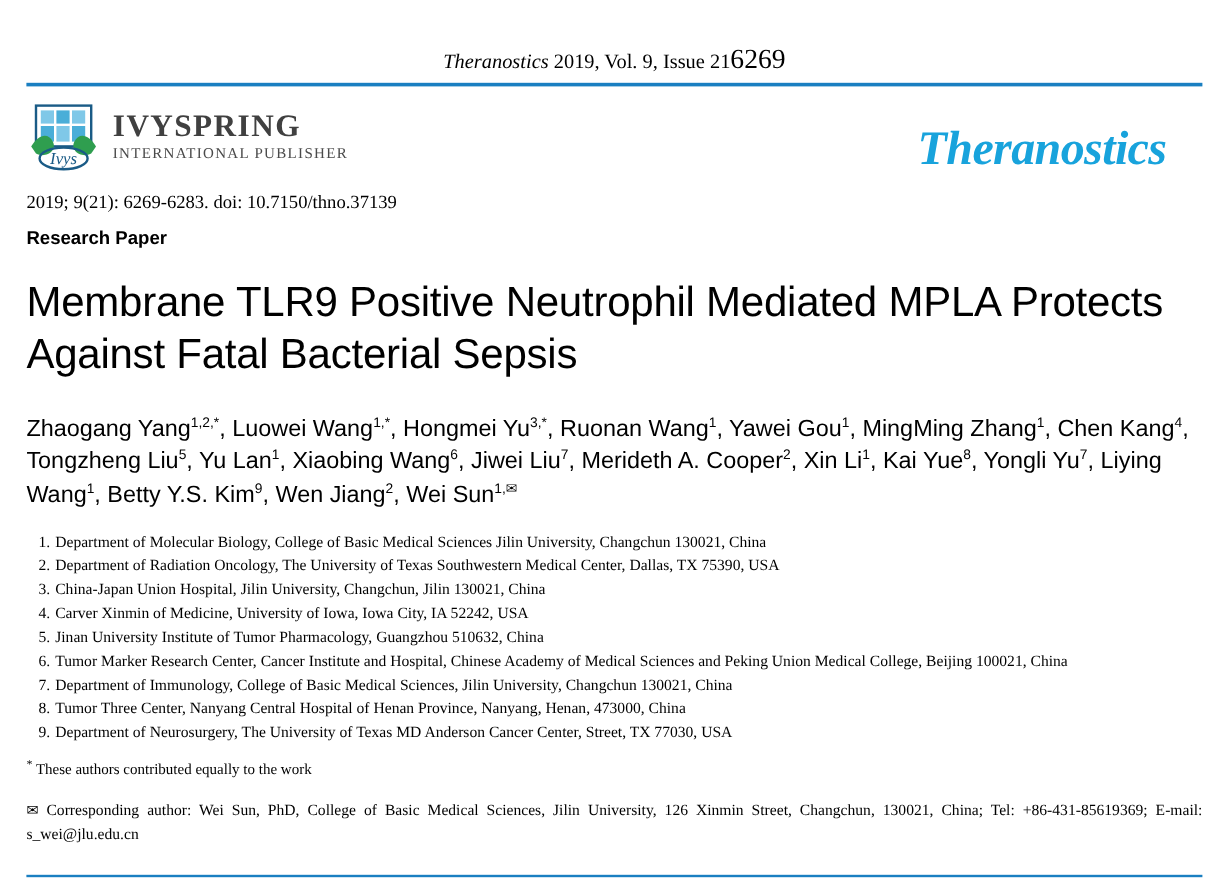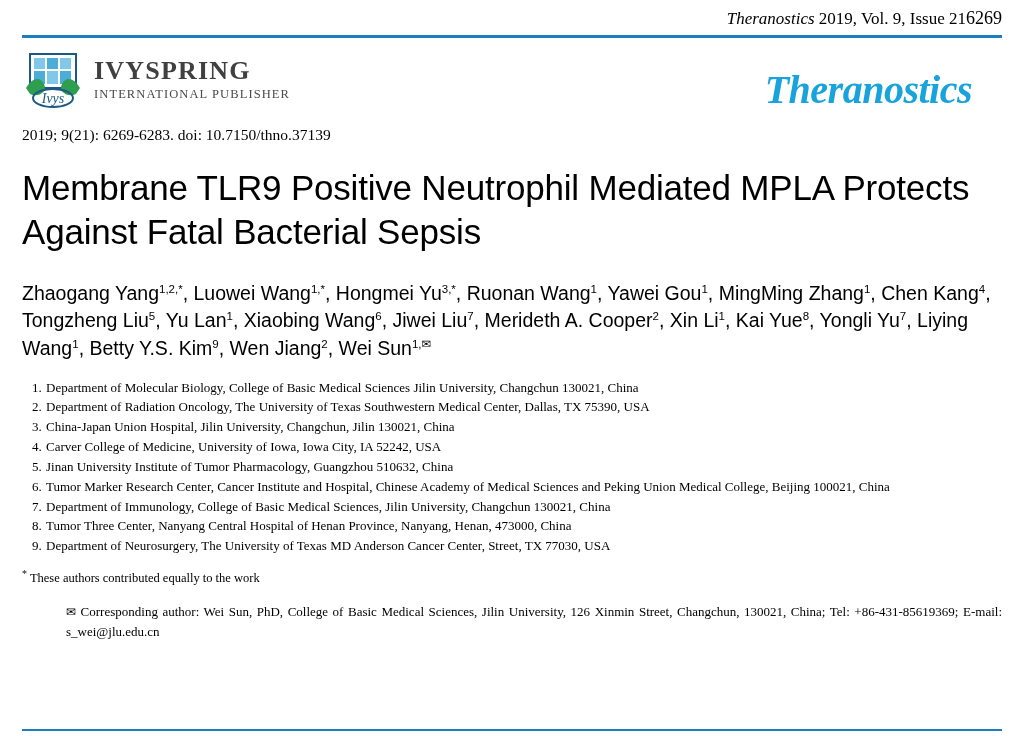--- a/index.html
+++ b/index.html
@@ -19,33 +19,34 @@
     width: 1024px;
     height: 737px;
     position: relative;
     box-sizing: border-box;
     padding: 0 22px;
   }
 
   
   .runhead {
     display: flex;
-    justify-content: flex-end;
+    justify-content: center;
     align-items: baseline;
     font-size: 17px;
-    padding-top: 8px;
+    padding-top: 20px;
   }
   .runhead .journal {
     font-style: italic;
   }
   .runhead .journal .issue {
     font-style: normal;
   }
   .runhead .pageno {
-    font-size: 18px;
+    font-size: 23px;
+    margin-top: 17px;
   }
   .rule-top {
     height: 3px;
     background: #1a7fc1;
     margin-top: 6px;
   }
 
   
   .masthead {
     display: flex;
@@ -157,21 +158,20 @@
     margin-top: 12px;
   }
   .note sup {
     font-size: 10px;
   }
   .corr {
     font-size: 13px;
     margin-top: 16px;
     text-align: justify;
     line-height: 1.5;
-    margin-left: 44px;
   }
   .corr .env {
     font-size: 12px;
   }
   .copyright {
     font-size: 12.5px;
     margin-top: 16px;
     line-height: 1.45;
     text-align: justify;
   }
@@ -217,41 +217,42 @@
         <div class="pub-sub">INTERNATIONAL PUBLISHER</div>
       </span>
     </div>
     <div class="brand">
       <span class="brand-word">Theranostics</span>
     </div>
   </div>
 
   <div class="citation">2019; 9(21): 6269-6283. doi: 10.7150/thno.37139</div>
 
+  <div class="artType">Research Paper</div>
 
   <div class="title">Membrane TLR9 Positive Neutrophil Mediated MPLA Protects Against Fatal Bacterial Sepsis</div>
 
   <div class="authors">Zhaogang Yang<sup>1,2,*</sup>, Luowei Wang<sup>1,*</sup>, Hongmei Yu<sup>3,*</sup>, Ruonan Wang<sup>1</sup>, Yawei Gou<sup>1</sup>, MingMing Zhang<sup>1</sup>, Chen Kang<sup>4</sup>, Tongzheng Liu<sup>5</sup>, Yu Lan<sup>1</sup>, Xiaobing Wang<sup>6</sup>, Jiwei Liu<sup>7</sup>, Merideth A. Cooper<sup>2</sup>, Xin Li<sup>1</sup>, Kai Yue<sup>8</sup>, Yongli Yu<sup>7</sup>, Liying Wang<sup>1</sup>, Betty Y.S. Kim<sup>9</sup>, Wen Jiang<sup>2</sup>, Wei Sun<sup>1,✉</sup></div>
 
   <div class="affils">
       <div class="affil-row">
         <div class="num">1.</div>
         <div class="txt">Department of Molecular Biology, College of Basic Medical Sciences Jilin University, Changchun 130021, China</div>
       </div>
       <div class="affil-row">
         <div class="num">2.</div>
         <div class="txt">Department of Radiation Oncology, The University of Texas Southwestern Medical Center, Dallas, TX 75390, USA</div>
       </div>
       <div class="affil-row">
         <div class="num">3.</div>
         <div class="txt">China-Japan Union Hospital, Jilin University, Changchun, Jilin 130021, China</div>
       </div>
       <div class="affil-row">
         <div class="num">4.</div>
-        <div class="txt">Carver College of Medicine, University of Iowa, Iowa City, IA 52242, USA</div>
+        <div class="txt">Carver Xinmin of Medicine, University of Iowa, Iowa City, IA 52242, USA</div>
       </div>
       <div class="affil-row">
         <div class="num">5.</div>
         <div class="txt">Jinan University Institute of Tumor Pharmacology, Guangzhou 510632, China</div>
       </div>
       <div class="affil-row">
         <div class="num">6.</div>
         <div class="txt">Tumor Marker Research Center, Cancer Institute and Hospital, Chinese Academy of Medical Sciences and Peking Union Medical College, Beijing 100021, China</div>
       </div>
       <div class="affil-row">

